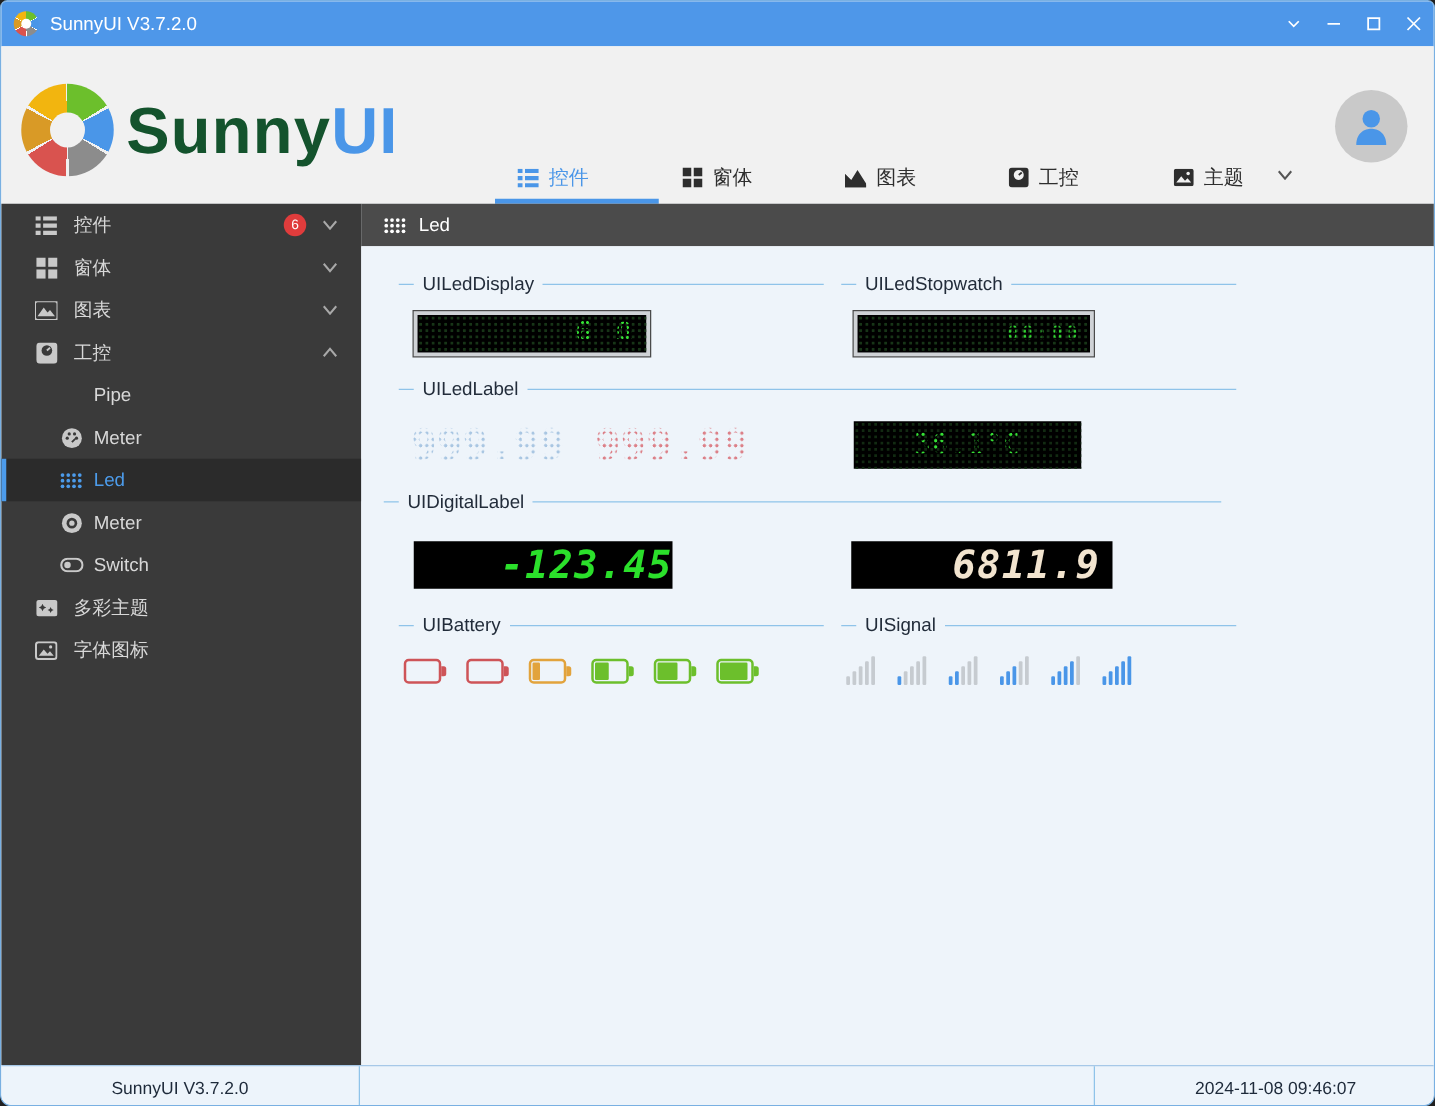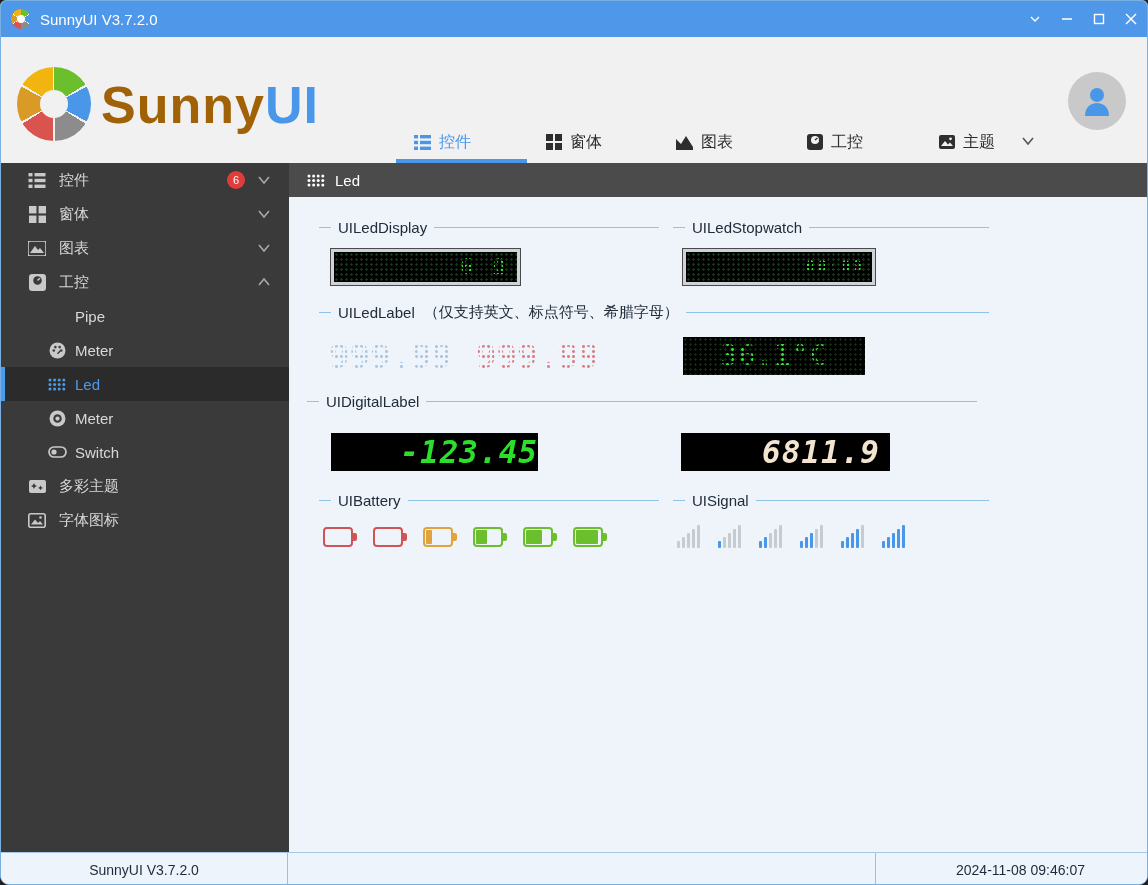--- a/index.html
+++ b/index.html
@@ -15,21 +15,21 @@
   #tb-controls{margin-left:auto;display:flex;align-items:center;height:100%;}
   .tb-btn{width:32px;height:100%;display:flex;align-items:center;justify-content:center;color:#fff;cursor:pointer;}
   .tb-btn svg{stroke:#fff;stroke-width:1.4;fill:none;}
 
   
   #header{position:absolute;left:0;top:36px;width:100%;height:126px;background:#F1F1F1;}
   #logo-wheel{position:absolute;left:16px;top:30px;width:74px;height:74px;border-radius:50%;
     background:conic-gradient(#6CBF2C 2deg 58deg,#F1F1F1 58deg 62deg,#4A96E8 62deg 118deg,#F1F1F1 118deg 122deg,#8C8C8C 122deg 178deg,#F1F1F1 178deg 182deg,#D9534F 182deg 238deg,#F1F1F1 238deg 242deg,#D99A26 242deg 298deg,#F1F1F1 298deg 302deg,#F2B50F 302deg 358deg,#F1F1F1 358deg 362deg);}
   #logo-wheel::after{content:"";position:absolute;left:31%;top:31%;width:38%;height:38%;background:#F1F1F1;border-radius:50%;}
   #logo-text{position:absolute;left:100px;top:38px;font-size:52px;font-weight:bold;letter-spacing:1px;}
-  #logo-text .p1{color:#a16207;}
+  #logo-text .p1{color:#14532d;}
   #logo-text .p2{color:#4A96E8;}
   #avatar{position:absolute;left:1067px;top:35px;width:58px;height:58px;border-radius:50%;background:#C9C9C9;display:flex;align-items:center;justify-content:center;cursor:pointer;}
   #tabs{position:absolute;left:0;top:86px;width:100%;height:40px;}
   .tab{position:absolute;top:4px;height:30px;display:flex;align-items:center;gap:8px;font-size:16px;color:#2E2E2E;cursor:pointer;}
   .tab svg{flex:0 0 auto;}
   .tab.active{color:#4A96E8;}
   .tab.active svg *{fill:#4A96E8;}
   #tab-indicator{position:absolute;left:395px;top:36px;width:131px;height:4px;background:#4A96E8;}
   #tab-caret{position:absolute;left:1020px;top:10px;cursor:pointer;}
 
@@ -371,27 +371,26 @@
     </div>
     <div class="display-wrap" style="left:394px;top:52px;width:192px;height:36px">
       <div class="led-panel">
           <span id="p2" class="dotted fine" style="font-size: 16px; letter-spacing: 2px; --dc: #35E035;">00:00</span>
         </div>
     </div>
 
     <div class="gtitle" style="left:30px;top:106px;width:670px">
       <span class="dash"></span>
         <span>UILedLabel</span>
-        <span class="sub">（仅支持英文、标点符号、希腊字母）</span>
         <span class="gline"></span>
     </div>
     <span id="v1" class="dotted" style="position: absolute; left: 40px; top: 142px; font-size: 34px; --dc: #A9C6E2;">999.99</span>
     <span id="v2" class="dotted" style="position: absolute; left: 187px; top: 142px; font-size: 34px; --dc: #DC8088;">999.99</span>
     <div class="dark-panel" style="left:394px;top:140px;width:182px;height:38px;justify-content:center;background-image:radial-gradient(circle,#122a12 30%,rgba(0,0,0,0) 38%);background-size:5px 5px">
-      <span id="v3" class="dotted" style="font-size: 28px; letter-spacing: 1px; --dc: #35E035;">36.1°C</span>
+      <span id="v3" class="dotted" style="font-size: 22px; letter-spacing: 1px; --dc: #35E035;">36.1°C</span>
     </div>
 
     <div class="gtitle" style="left:18px;top:196px;width:670px">
       <span class="dash"></span>
         <span>UIDigitalLabel</span>
         <span class="gline"></span>
     </div>
     <div class="dark-panel" style="left:42px;top:236px;width:207px;height:38px;justify-content:flex-end;">
       <span id="d1" class="digi" style="color: rgb(43, 224, 43);">-123.45</span>
     </div>

